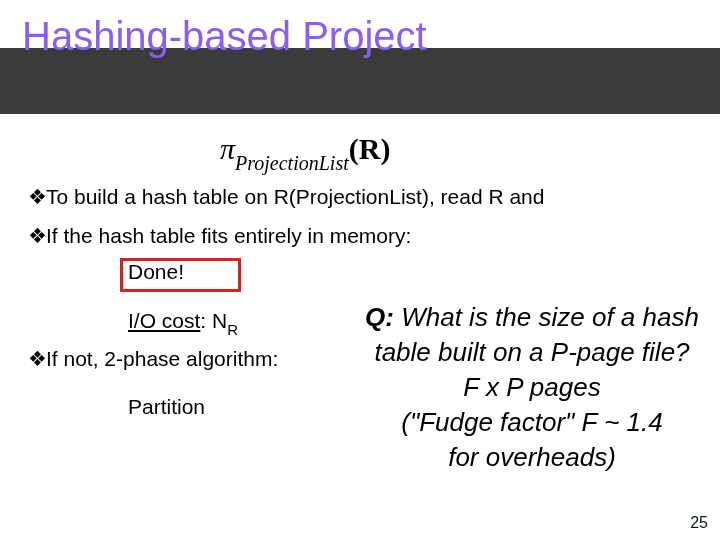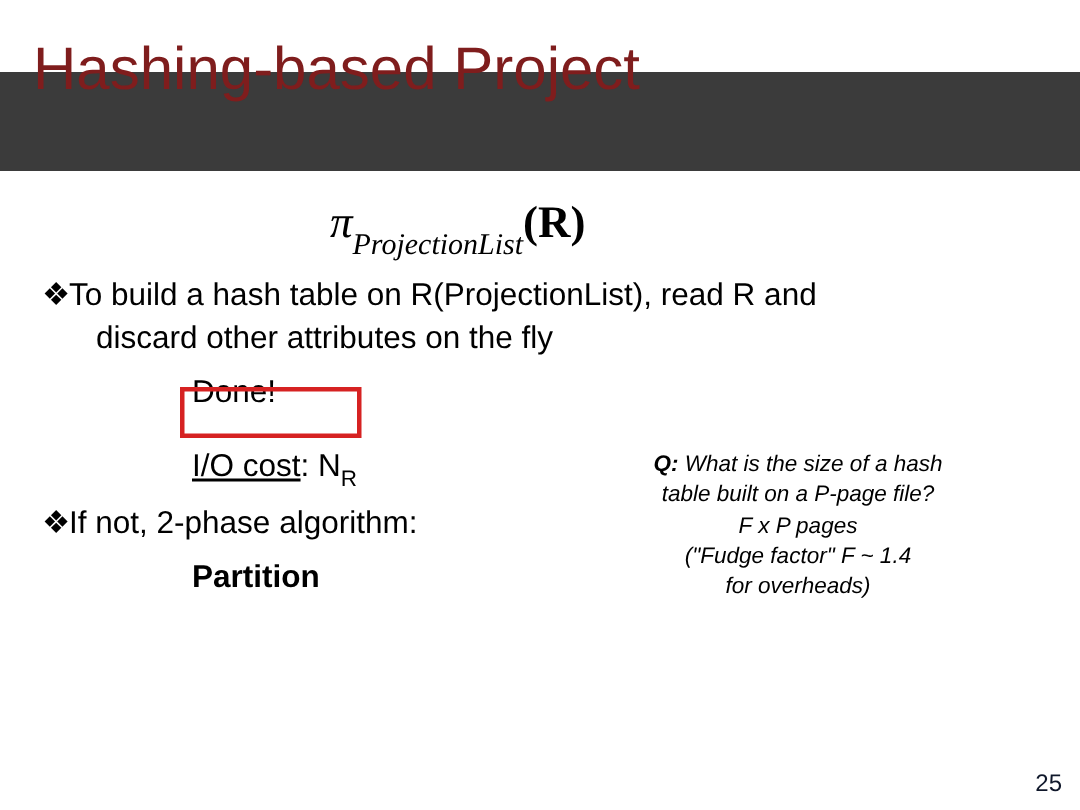--- a/index.html
+++ b/index.html
@@ -20,24 +20,24 @@
   .title-bar {
     position: absolute;
     top: 48px;
     left: 0;
     width: 720px;
     height: 66px;
     background: #3b3b3b;
   }
   .title {
     position: absolute;
-    top: 24px;
+    top: 14px;
     left: 22px;
     font-size: 40px;
-    color: #7f1d1d;
+    color: #8b5cf6;
     font-weight: normal;
   }
   .formula {
     position: absolute;
     top: 132px;
     left: 220px;
     font-family: "Times New Roman", serif;
     font-size: 30px;
   }
   .formula .pi { font-style: italic; }
@@ -81,21 +81,21 @@
   }
 
   .subr { font-size: 15px; vertical-align: sub; position: relative; top: 2px; }
 
   .callout {
     position: absolute;
     top: 300px;
     left: 362px;
     width: 340px;
     font-style: italic;
-    font-size: 15px;
+    font-size: 26px;
     text-align: center;
     line-height: 1.35;
   }
   .callout .q { font-weight: bold; font-style: italic; }
 
   .pagenum {
     position: absolute;
     right: 12px;
     bottom: 8px;
     font-size: 16px;
@@ -114,35 +114,37 @@
 
   <div class="formula">
     <span class="pi">π</span><span class="sub">ProjectionList</span><span class="arg">(R)</span>
   </div>
 
   <div class="body">
 
     <div class="b1 b-ind0">
       <span class="bullet">❖</span><span>To build a hash table on R(ProjectionList), read R and</span>
     </div>
-    <div class="b-ind1">discard other attributes on the fly</div>
 
+    <div class="b-ind0" style="margin-top:10px;">
+      <span class="bullet">❖</span><span>If the hash table fits entirely in memory:</span>
+    </div>
 
     <div class="b-ind2" style="margin-top:6px;">Done!</div>
 
     <div class="b-ind2" style="margin-top:20px;">
       <span class="u">I/O cost</span><span>: N</span><span class="subr">R</span>
     </div>
 
 
     <div class="b-ind0" style="margin-top:6px;">
       <span class="bullet">❖</span><span>If not, 2-phase algorithm:</span>
     </div>
 
-    <div class="b-ind2" style="margin-top:6px; font-weight:bold;">Partition</div>
+    <div class="b-ind2" style="margin-top:18px; font-weight:normal;">Partition</div>
 
   </div>
 
   <div class="hl-box"></div>
 
   <div class="callout">
     <span class="q">Q:</span><span> What is the size of a hash</span><br>
     <span>table built on a P-page file?</span><br>
     <span>F x P pages</span><br>
     <span>("Fudge factor" F ~ 1.4</span><br>

